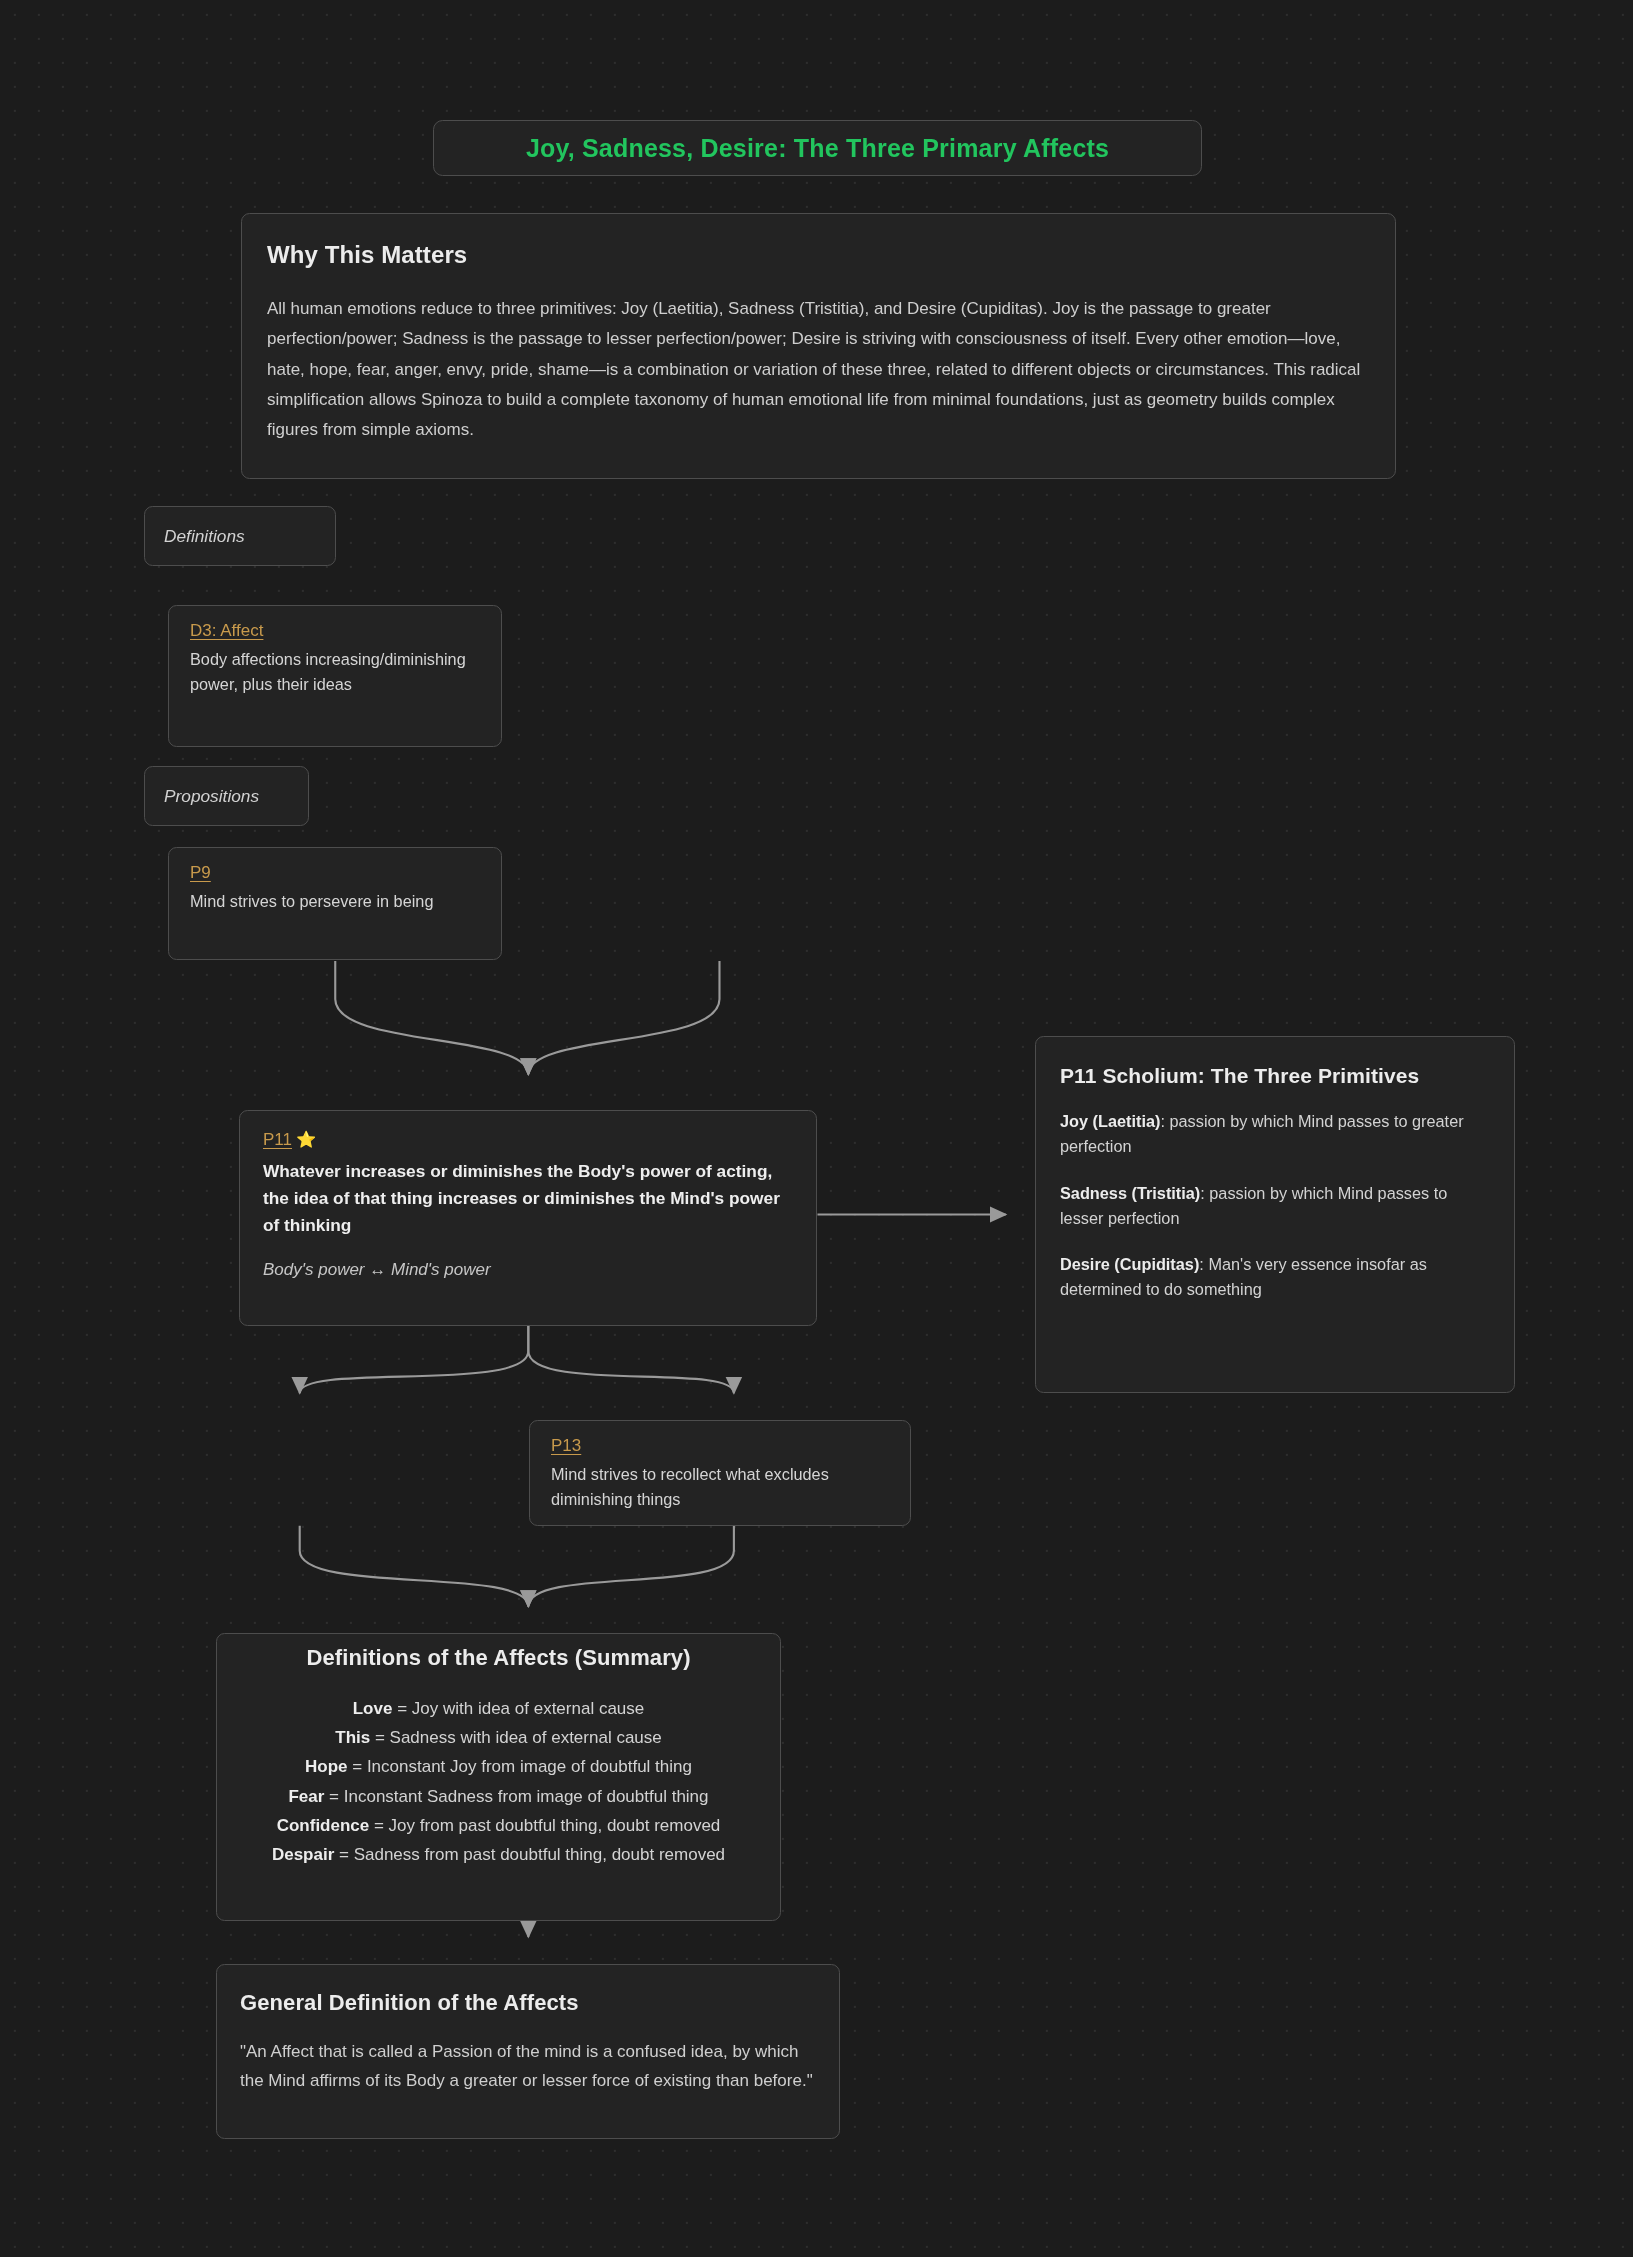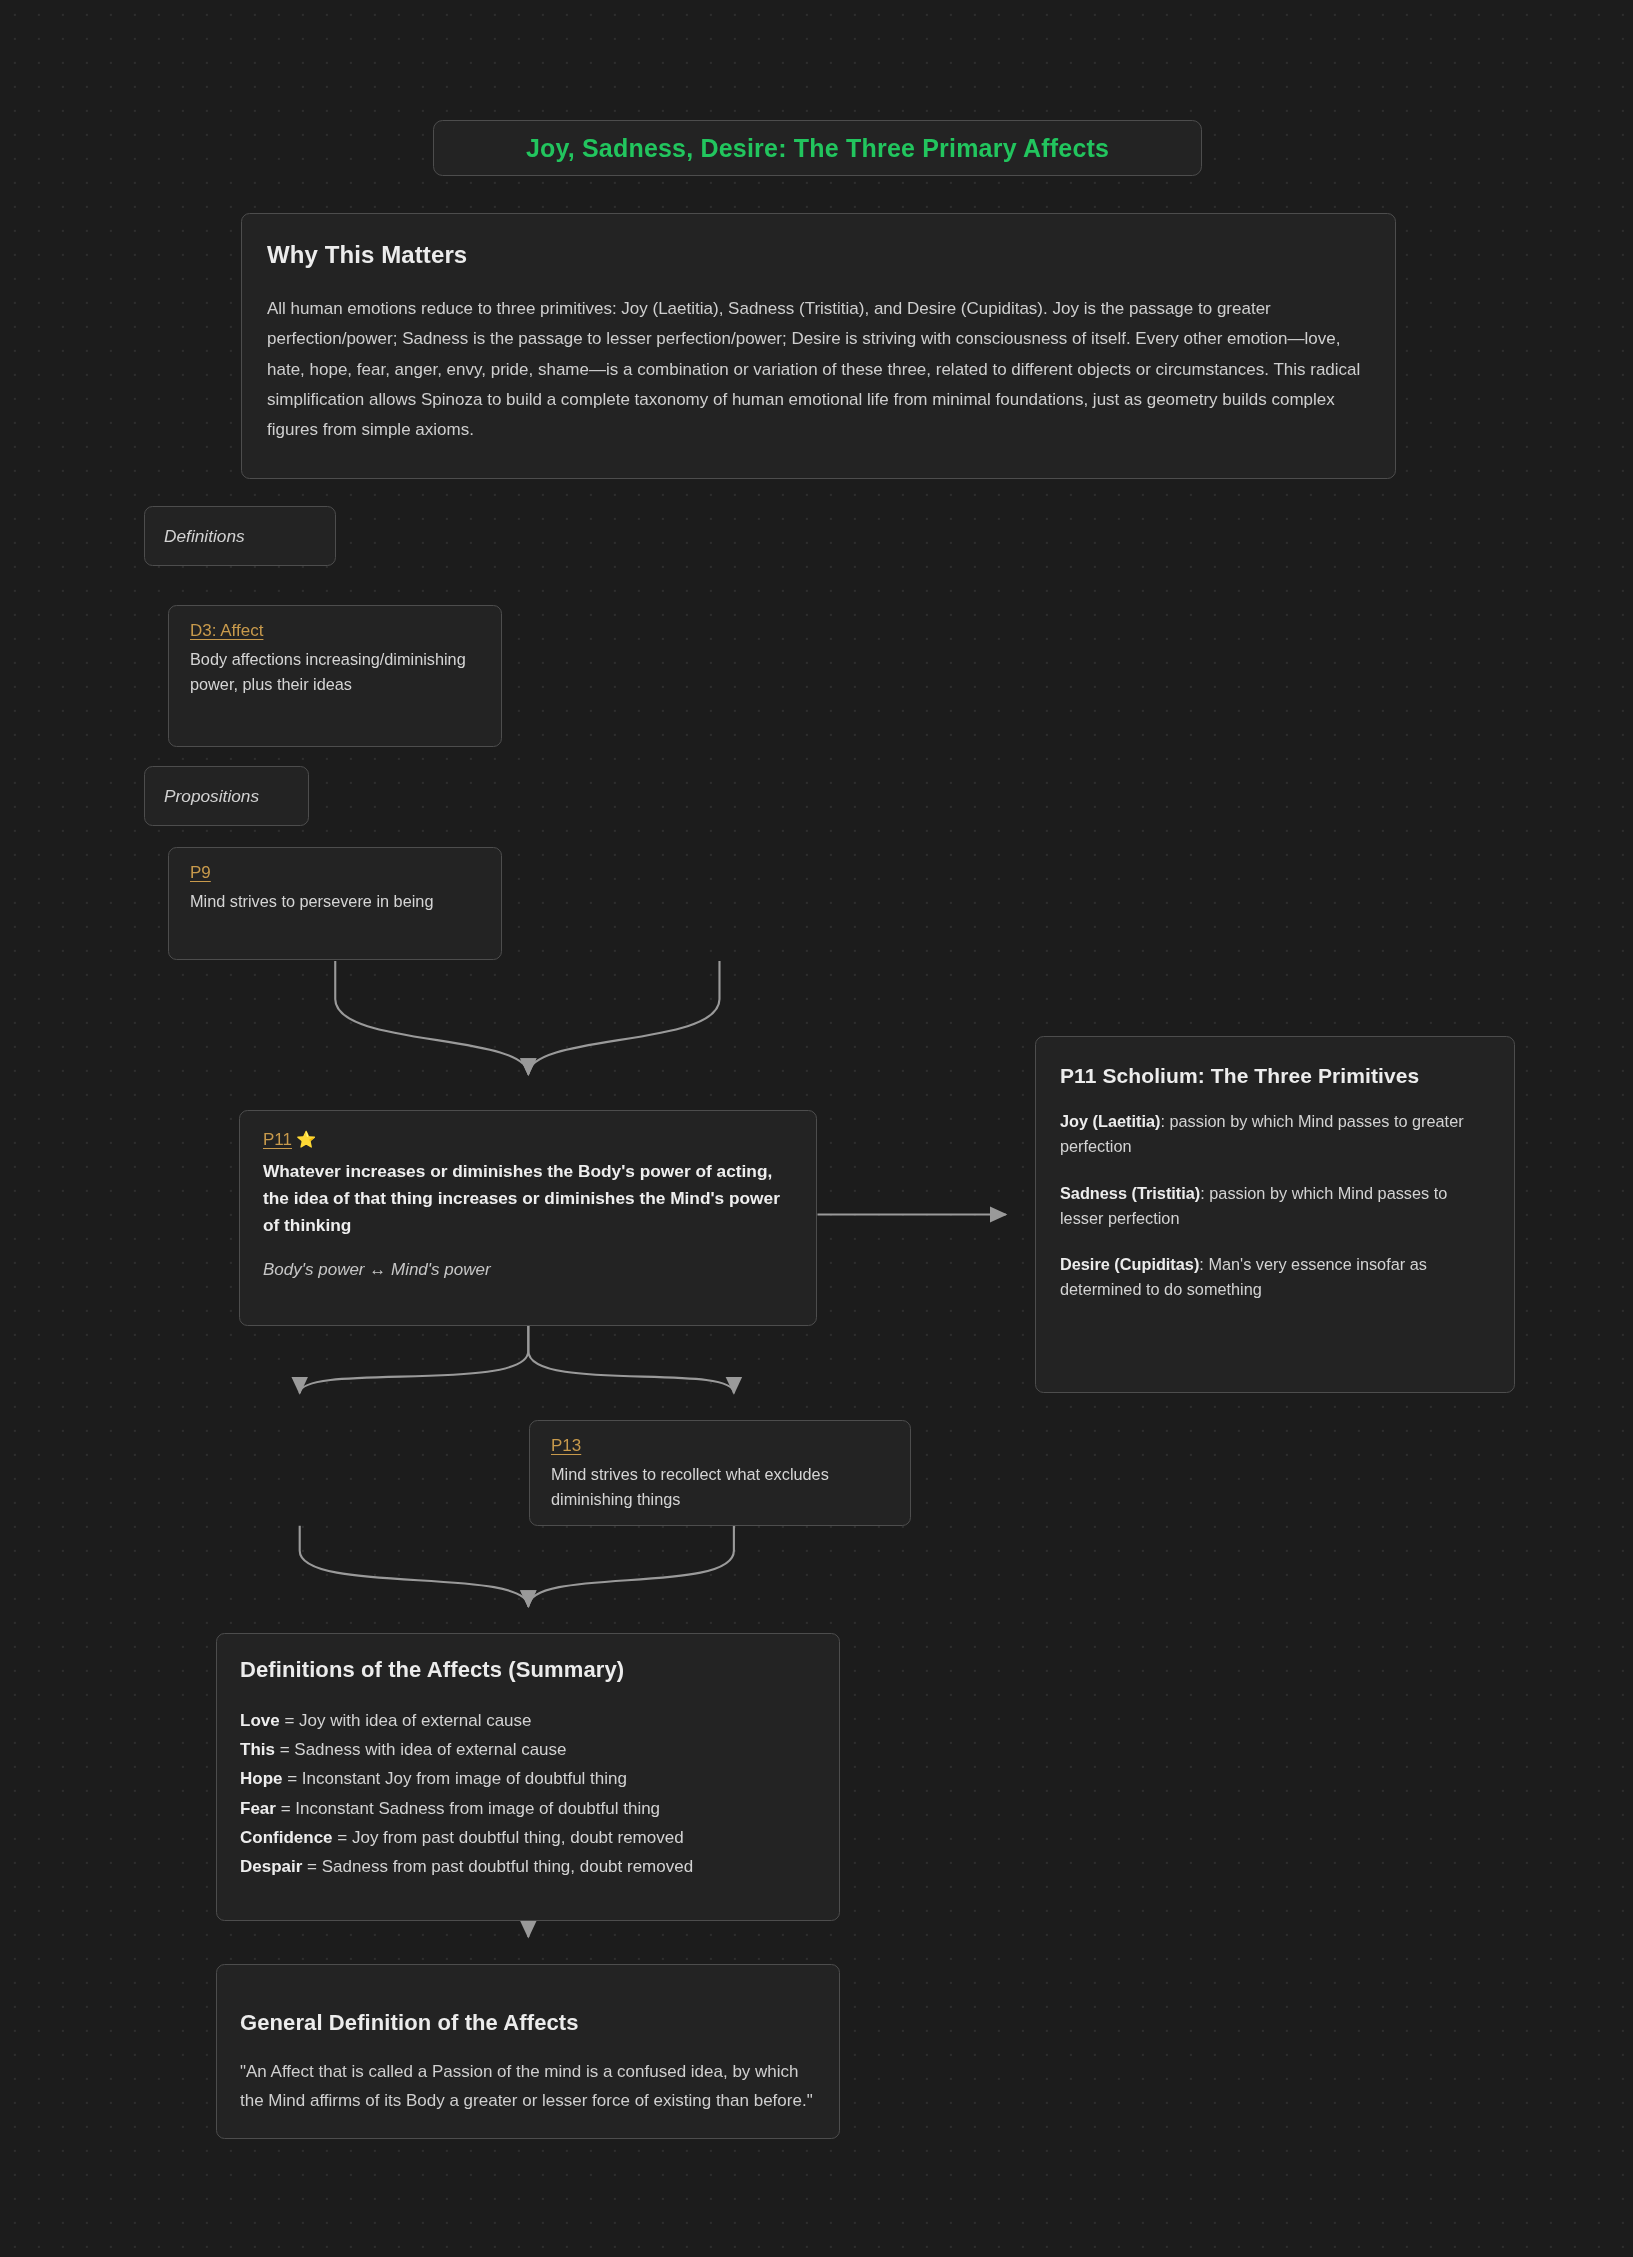--- a/index.html
+++ b/index.html
@@ -154,41 +154,42 @@
     color: #d3d3d3;
     margin-bottom: 21px;
   }
   #scholium .sch-item:last-child { margin-bottom: 0; }
   #scholium .sch-item b { color: #ececec; font-weight: bold; }
 
   
   #affect-summary {
     left: 216px;
     top: 1633px;
-    width: 624px;
+    width: 565px;
     height: 288px;
-    padding: 23px 23px;
+    padding: 11px 23px;
+    text-align: center;
   }
   #affect-summary h2 { font-size: 22px; margin-bottom: 23px; }
   #affect-summary .aff-row {
     font-size: 17px;
     line-height: 1.72;
     color: #d3d3d3;
   }
   #affect-summary .aff-row b { color: #ededed; font-weight: bold; }
 
   
   #general-def {
     left: 216px;
     top: 1964px;
     width: 624px;
     height: 175px;
     padding: 25px 23px;
   }
-  #general-def h2 { font-size: 22px; margin-bottom: 21px; margin-top: 20px; }
+  #general-def h2 { font-size: 22px; margin-bottom: 21px; }
   #general-def p.body { font-size: 17px; line-height: 1.72; }
 </style>
 </head>
 <body>
 
 <div id="canvas">
 
   <svg id="edges" viewBox="0 0 1700 2350">
     <defs>
       <marker id="arrow" markerWidth="9" markerHeight="9" refX="7.6" refY="4.5" orient="auto" markerUnits="strokeWidth">

